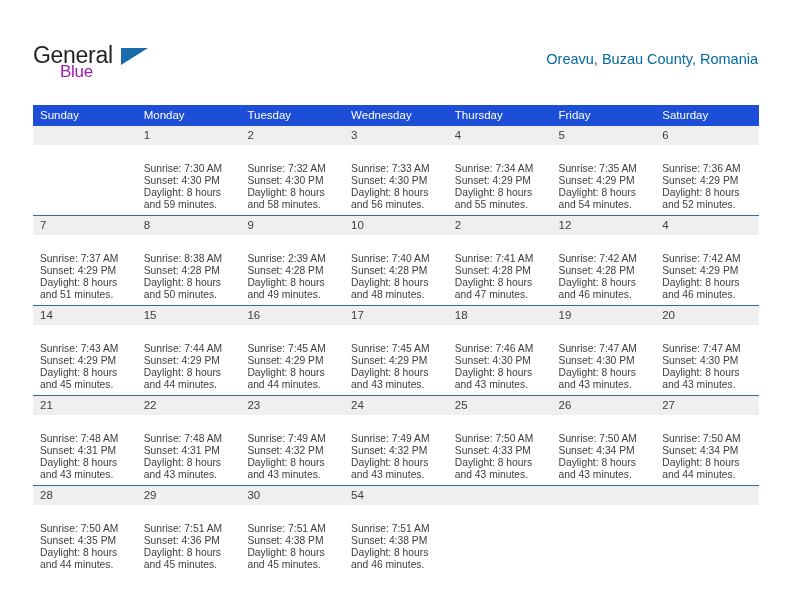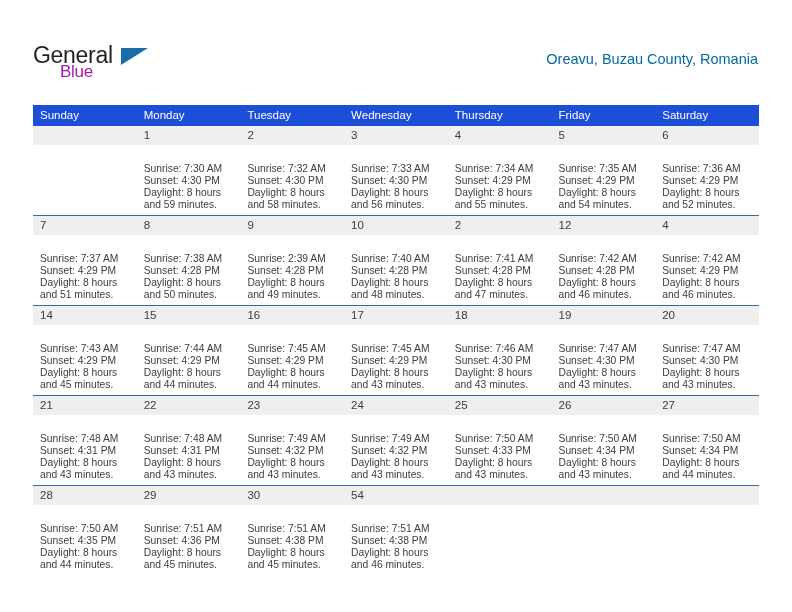--- a/index.html
+++ b/index.html
@@ -254,21 +254,21 @@
                 <div>Sunset: 4:29 PM</div>
                 <div>Daylight: 8 hours</div>
                 <div>and 51 minutes.</div>
               </div>
             </div>
           </td>
           <td>
             <div class="cell-inner">
               <div class="daynum">8</div>
               <div class="details">
-                <div>Sunrise: 7:38 AM</div>
+                <div>Sunrise: 8:38 AM</div>
                 <div>Sunset: 4:28 PM</div>
                 <div>Daylight: 8 hours</div>
                 <div>and 50 minutes.</div>
               </div>
             </div>
           </td>
           <td>
             <div class="cell-inner">
               <div class="daynum">9</div>
               <div class="details">

